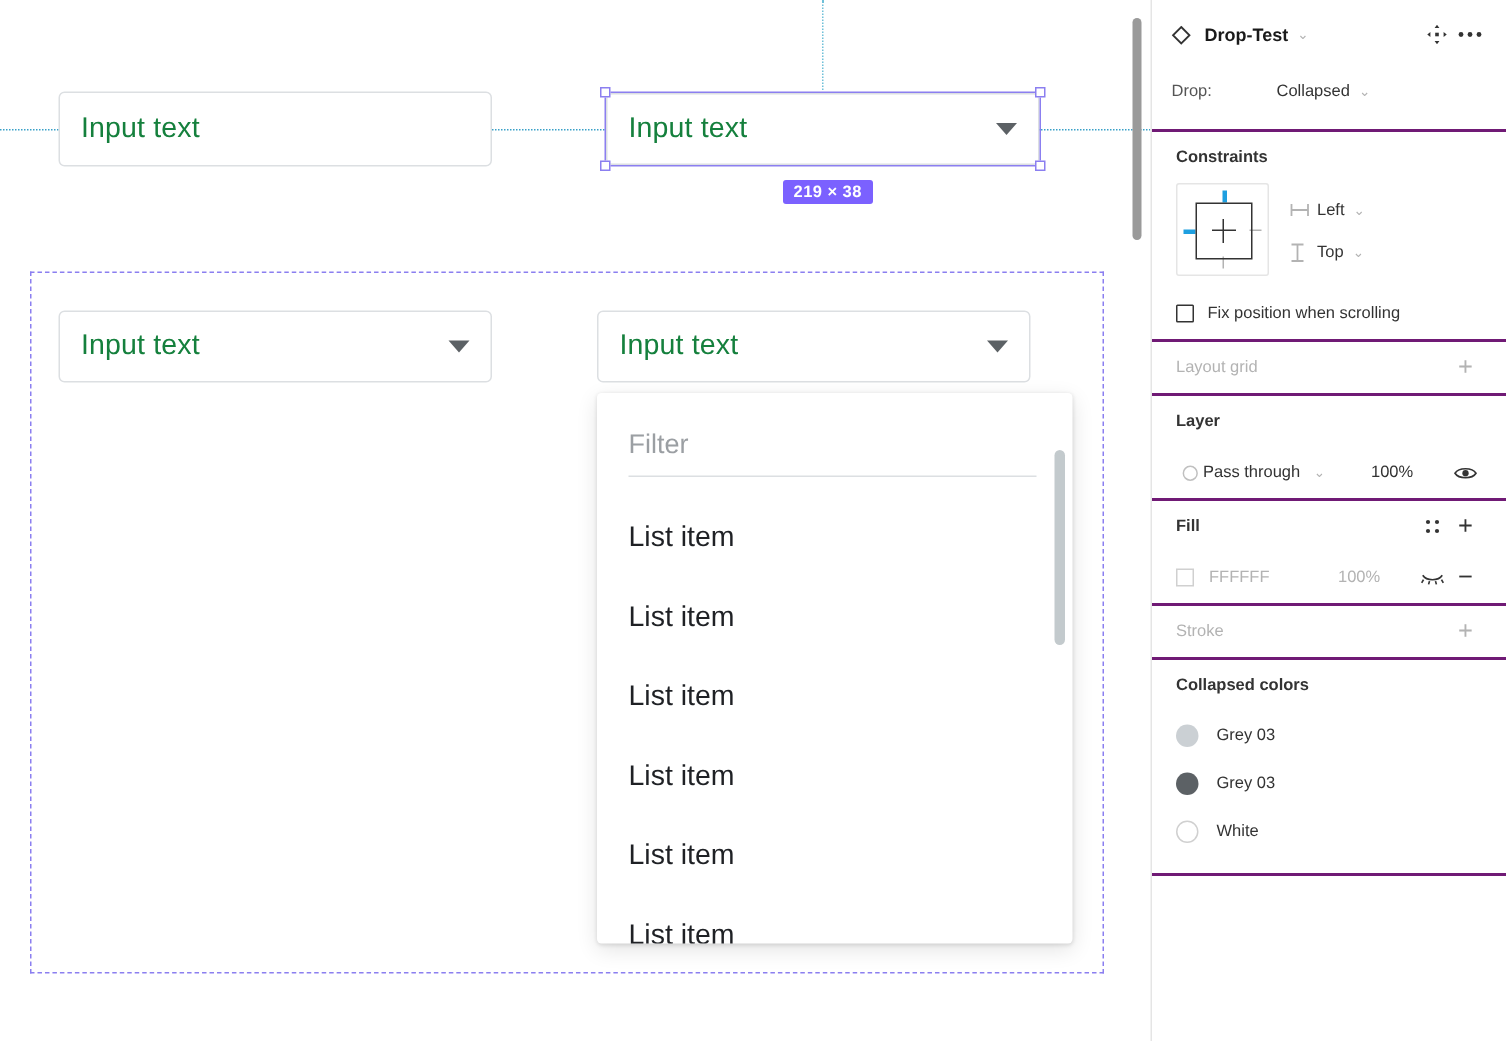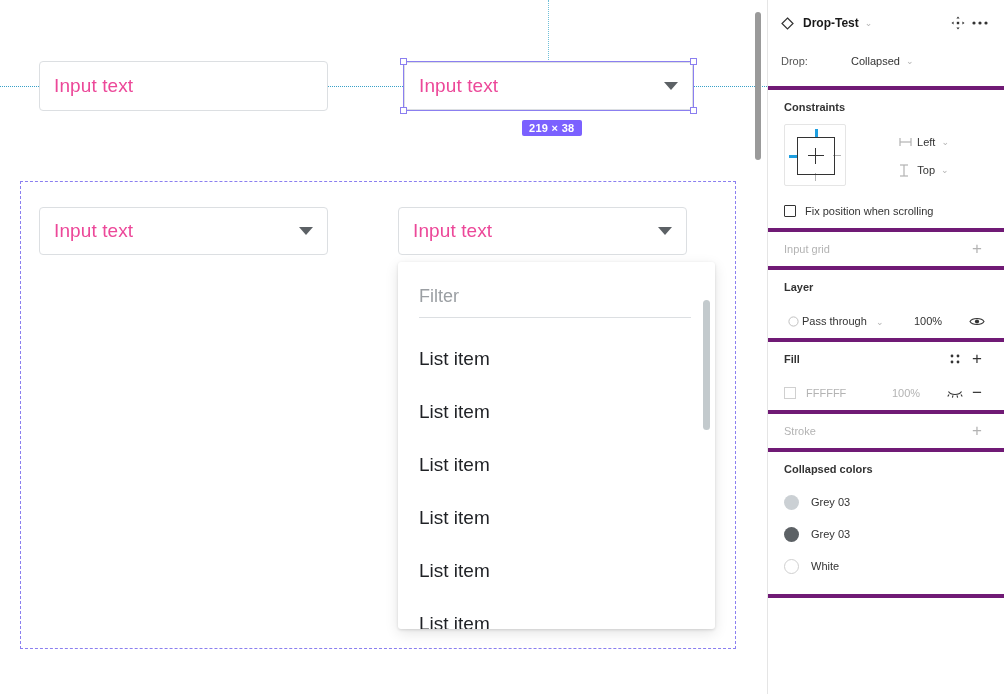--- a/index.html
+++ b/index.html
@@ -34,21 +34,21 @@
     position: absolute;
     background: #ffffff;
     border: 1px solid #dcdfe2;
     border-radius: 4px;
     display: flex;
     align-items: center;
     padding: 0 14px;
   }
   .ctl .ctl-label {
     font-size: 19px;
-    color: #ec4899;
+    color: #15803d;
     letter-spacing: .1px;
     flex: 1;
   }
   .caret {
     width: 0; height: 0;
     border-left: 7px solid transparent;
     border-right: 7px solid transparent;
     border-top: 8px solid #5c6165;
     margin-left: 8px;
   }
@@ -131,21 +131,21 @@
 
   
   .panel {
     position: absolute; right: 0; top: 0;
     width: 237px; height: 694px;
     background: #ffffff;
     border-left: 1px solid #e5e5e5;
     font-size: 11px;
     color: #333333;
   }
-  .sec { border-bottom: 4px solid #701a75; padding: 0 16px; }
+  .sec { border-bottom: 2px solid #701a75; padding: 0 16px; }
 
   .panel-head { height: 46px; display: flex; align-items: center; padding: 0 13px; }
   .comp-icon { width: 13px; height: 13px; flex: 0 0 13px; margin-right: 9px; }
   .panel-title { font-size: 12px; font-weight: bold; color: #1a1a1a; }
   .chev { margin-left: 6px; color: #b3b3b3; font-size: 9px; }
   .panel-head-spacer { flex: 1; }
   .hicon { width: 22px; height: 22px; display: flex; align-items: center; justify-content: center; color: #333; }
 
   .prop-row { display: flex; align-items: center; height: 30px; padding: 0 13px; }
   .prop-key { font-size: 11px; color: #555; width: 70px; }
@@ -173,21 +173,21 @@
   }
   .cbox .plus-v { position: absolute; left: 30px; top: 23px; width: 1px; height: 16px; background: #333; }
   .cbox .plus-h { position: absolute; left: 23px; top: 30px; width: 16px; height: 1px; background: #333; }
   .tick { position: absolute; background: #b3b3b3; }
   .tick.t { left: 29.5px; top: 4px;  width: 3px; height: 8px; background: #1e9fe0; }
   .tick.b { left: 30px;   bottom: 4px; width: 1px; height: 8px; }
   .tick.l { left: 4px;  top: 29.5px; width: 8px; height: 3px; background: #1e9fe0; }
   .tick.r { right: 4px; top: 30px;   width: 8px; height: 1px; }
 
   .constraints-right { flex: 1; padding-left: 14px; padding-top: 4px; }
-  .cr-row { display: flex; align-items: center; height: 28px; color: #333; font-size: 11px; justify-content: center; }
+  .cr-row { display: flex; align-items: center; height: 28px; color: #333; font-size: 11px; }
   .cr-ico { width: 18px; color: #b3b3b3; display: flex; align-items: center; }
 
   .checkrow { display: flex; align-items: center; height: 34px; }
   .cbx { width: 12px; height: 12px; border: 1px solid #333; border-radius: 1px; margin-right: 9px; flex: 0 0 12px; }
 
   .layer-row { display: flex; align-items: center; height: 34px; }
   .blend-ico { width: 18px; color: #b3b3b3; }
   .blend-name { flex: 1; color: #333; }
   .opacity { width: 52px; color: #333; }
 
@@ -335,21 +335,21 @@
         </div>
       </div>
       <div class="checkrow">
         <span class="cbx"></span>
         <span>Fix position when scrolling</span>
       </div>
     </div>
 
     <div class="sec">
       <div class="sec-head">
-        <span class="sec-title muted">Input grid</span>
+        <span class="sec-title muted">Layout grid</span>
         <span class="sp"></span>
         <span class="hicon" style="color:#b3b3b3;font-size:17px;">+</span>
       </div>
     </div>
 
     <div class="sec">
       <div class="sec-head">
         <span class="sec-title">Layer</span>
       </div>
       <div class="layer-row">

